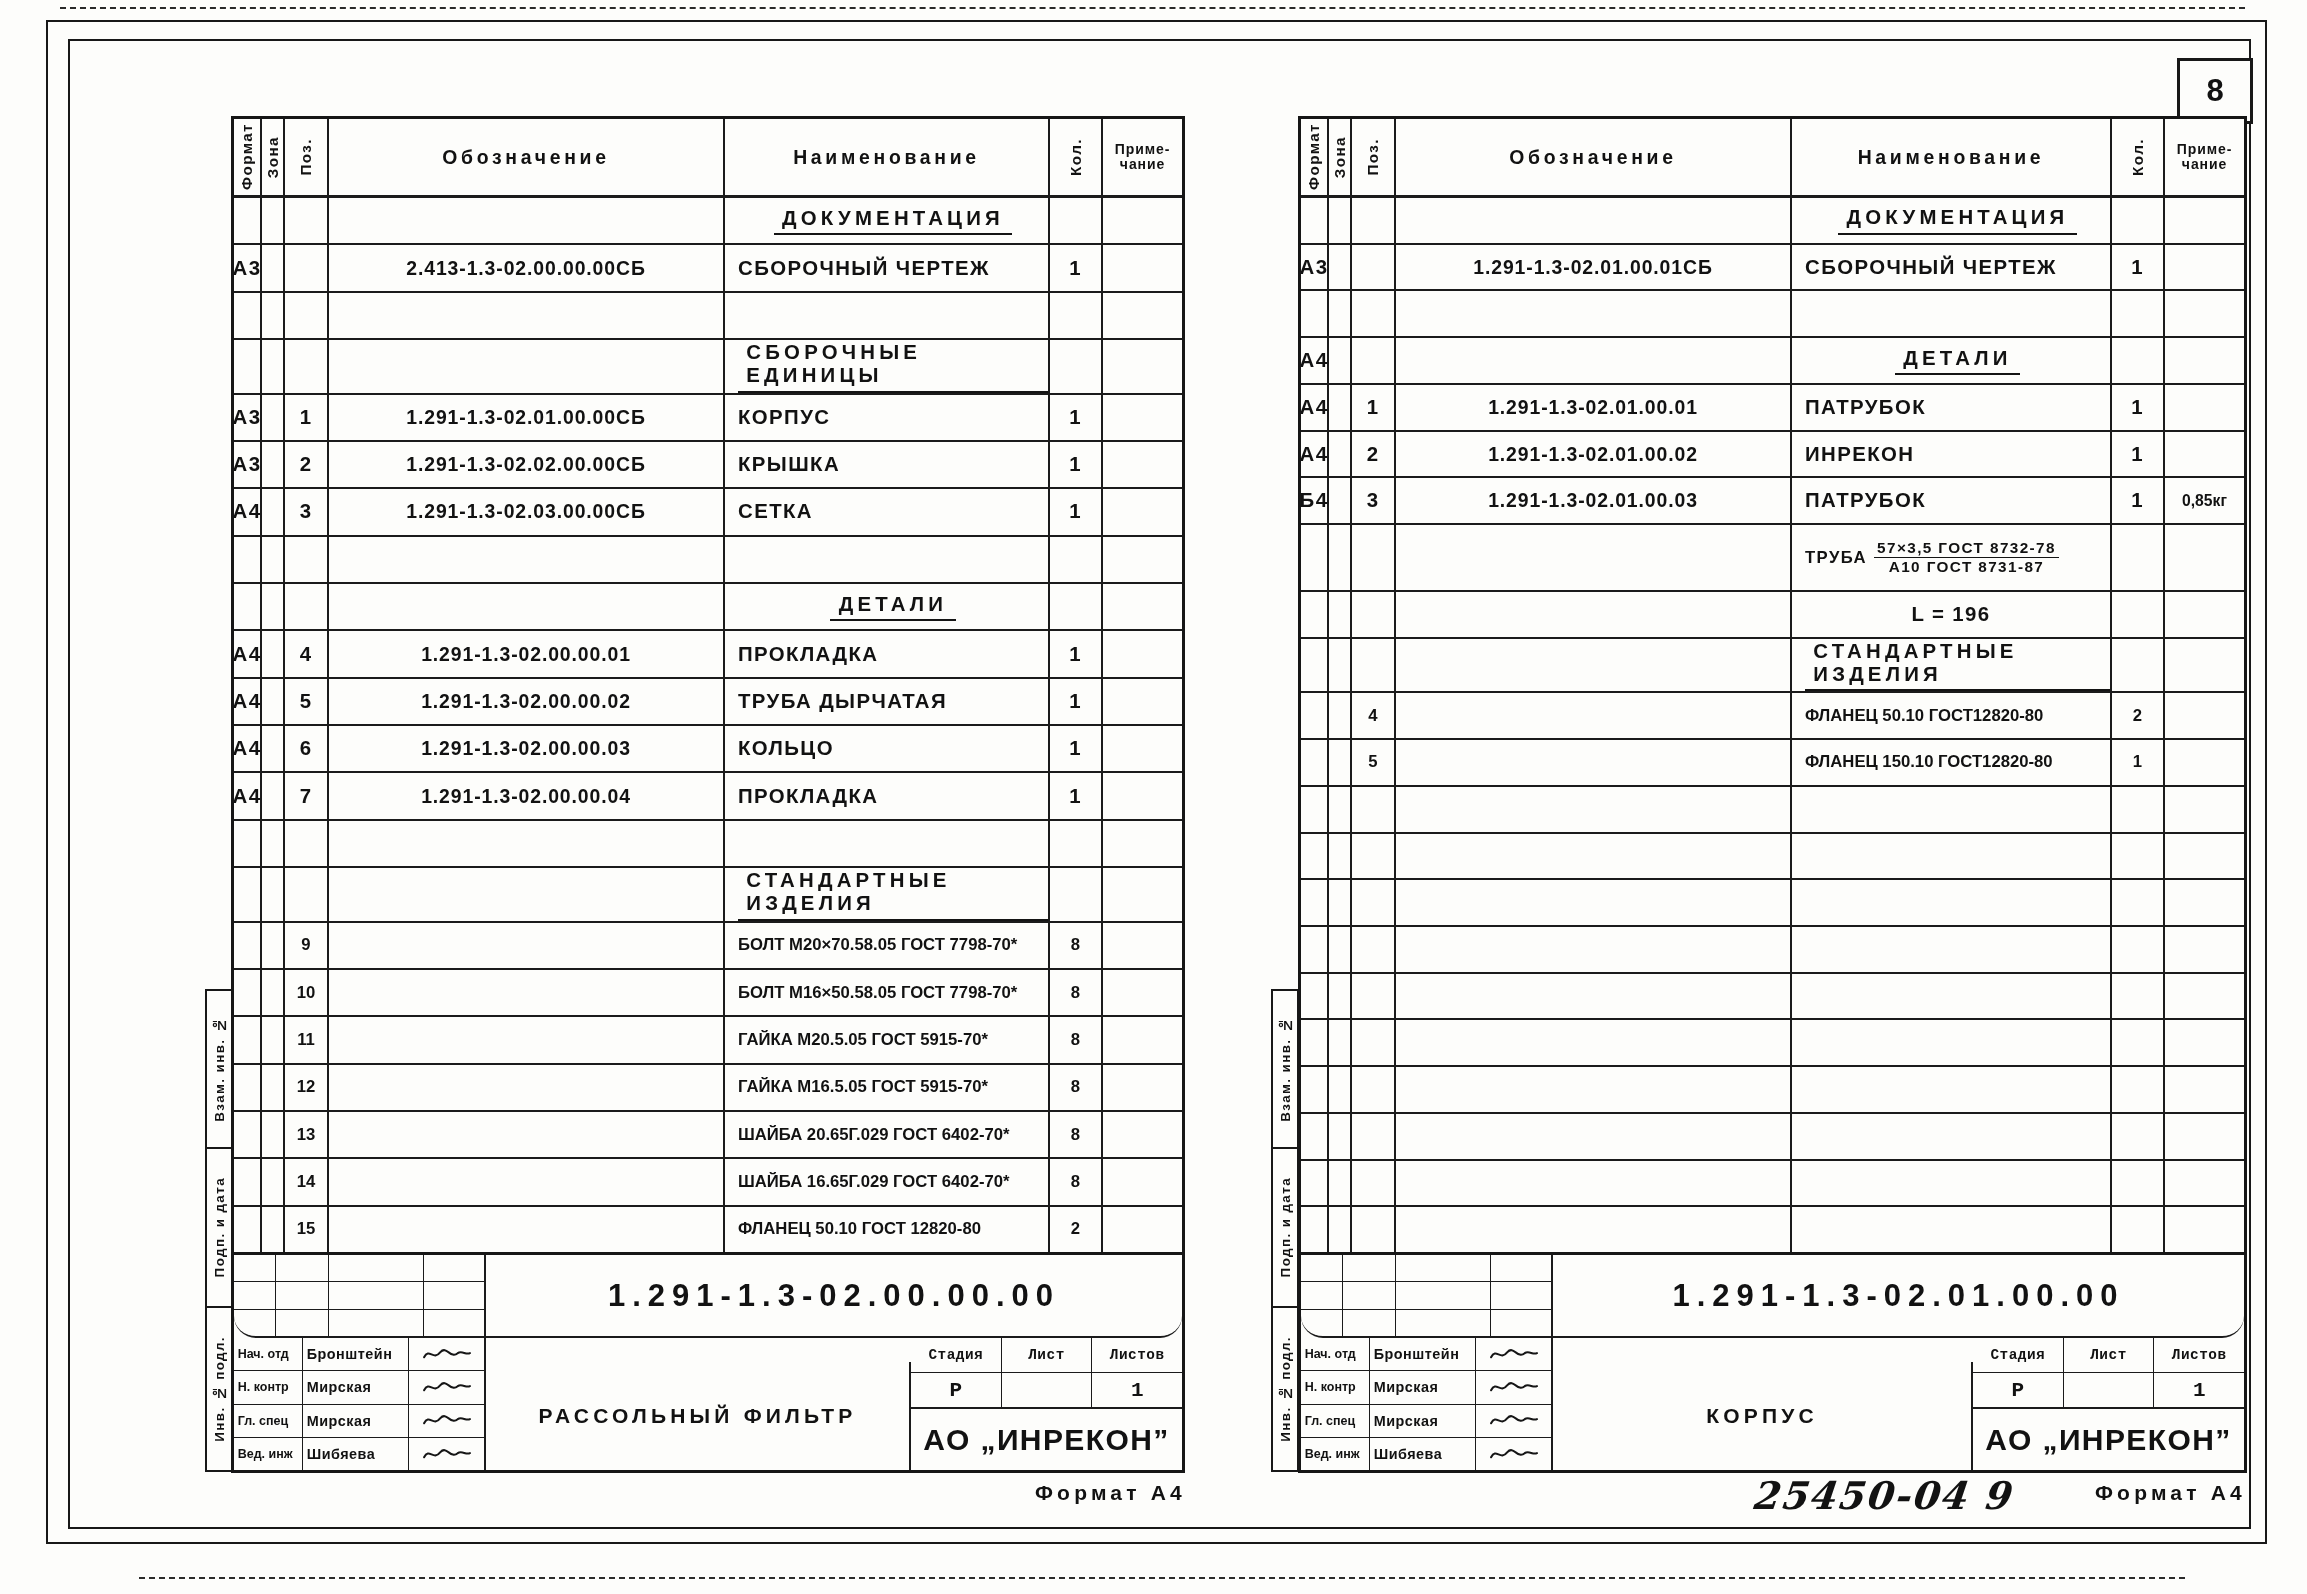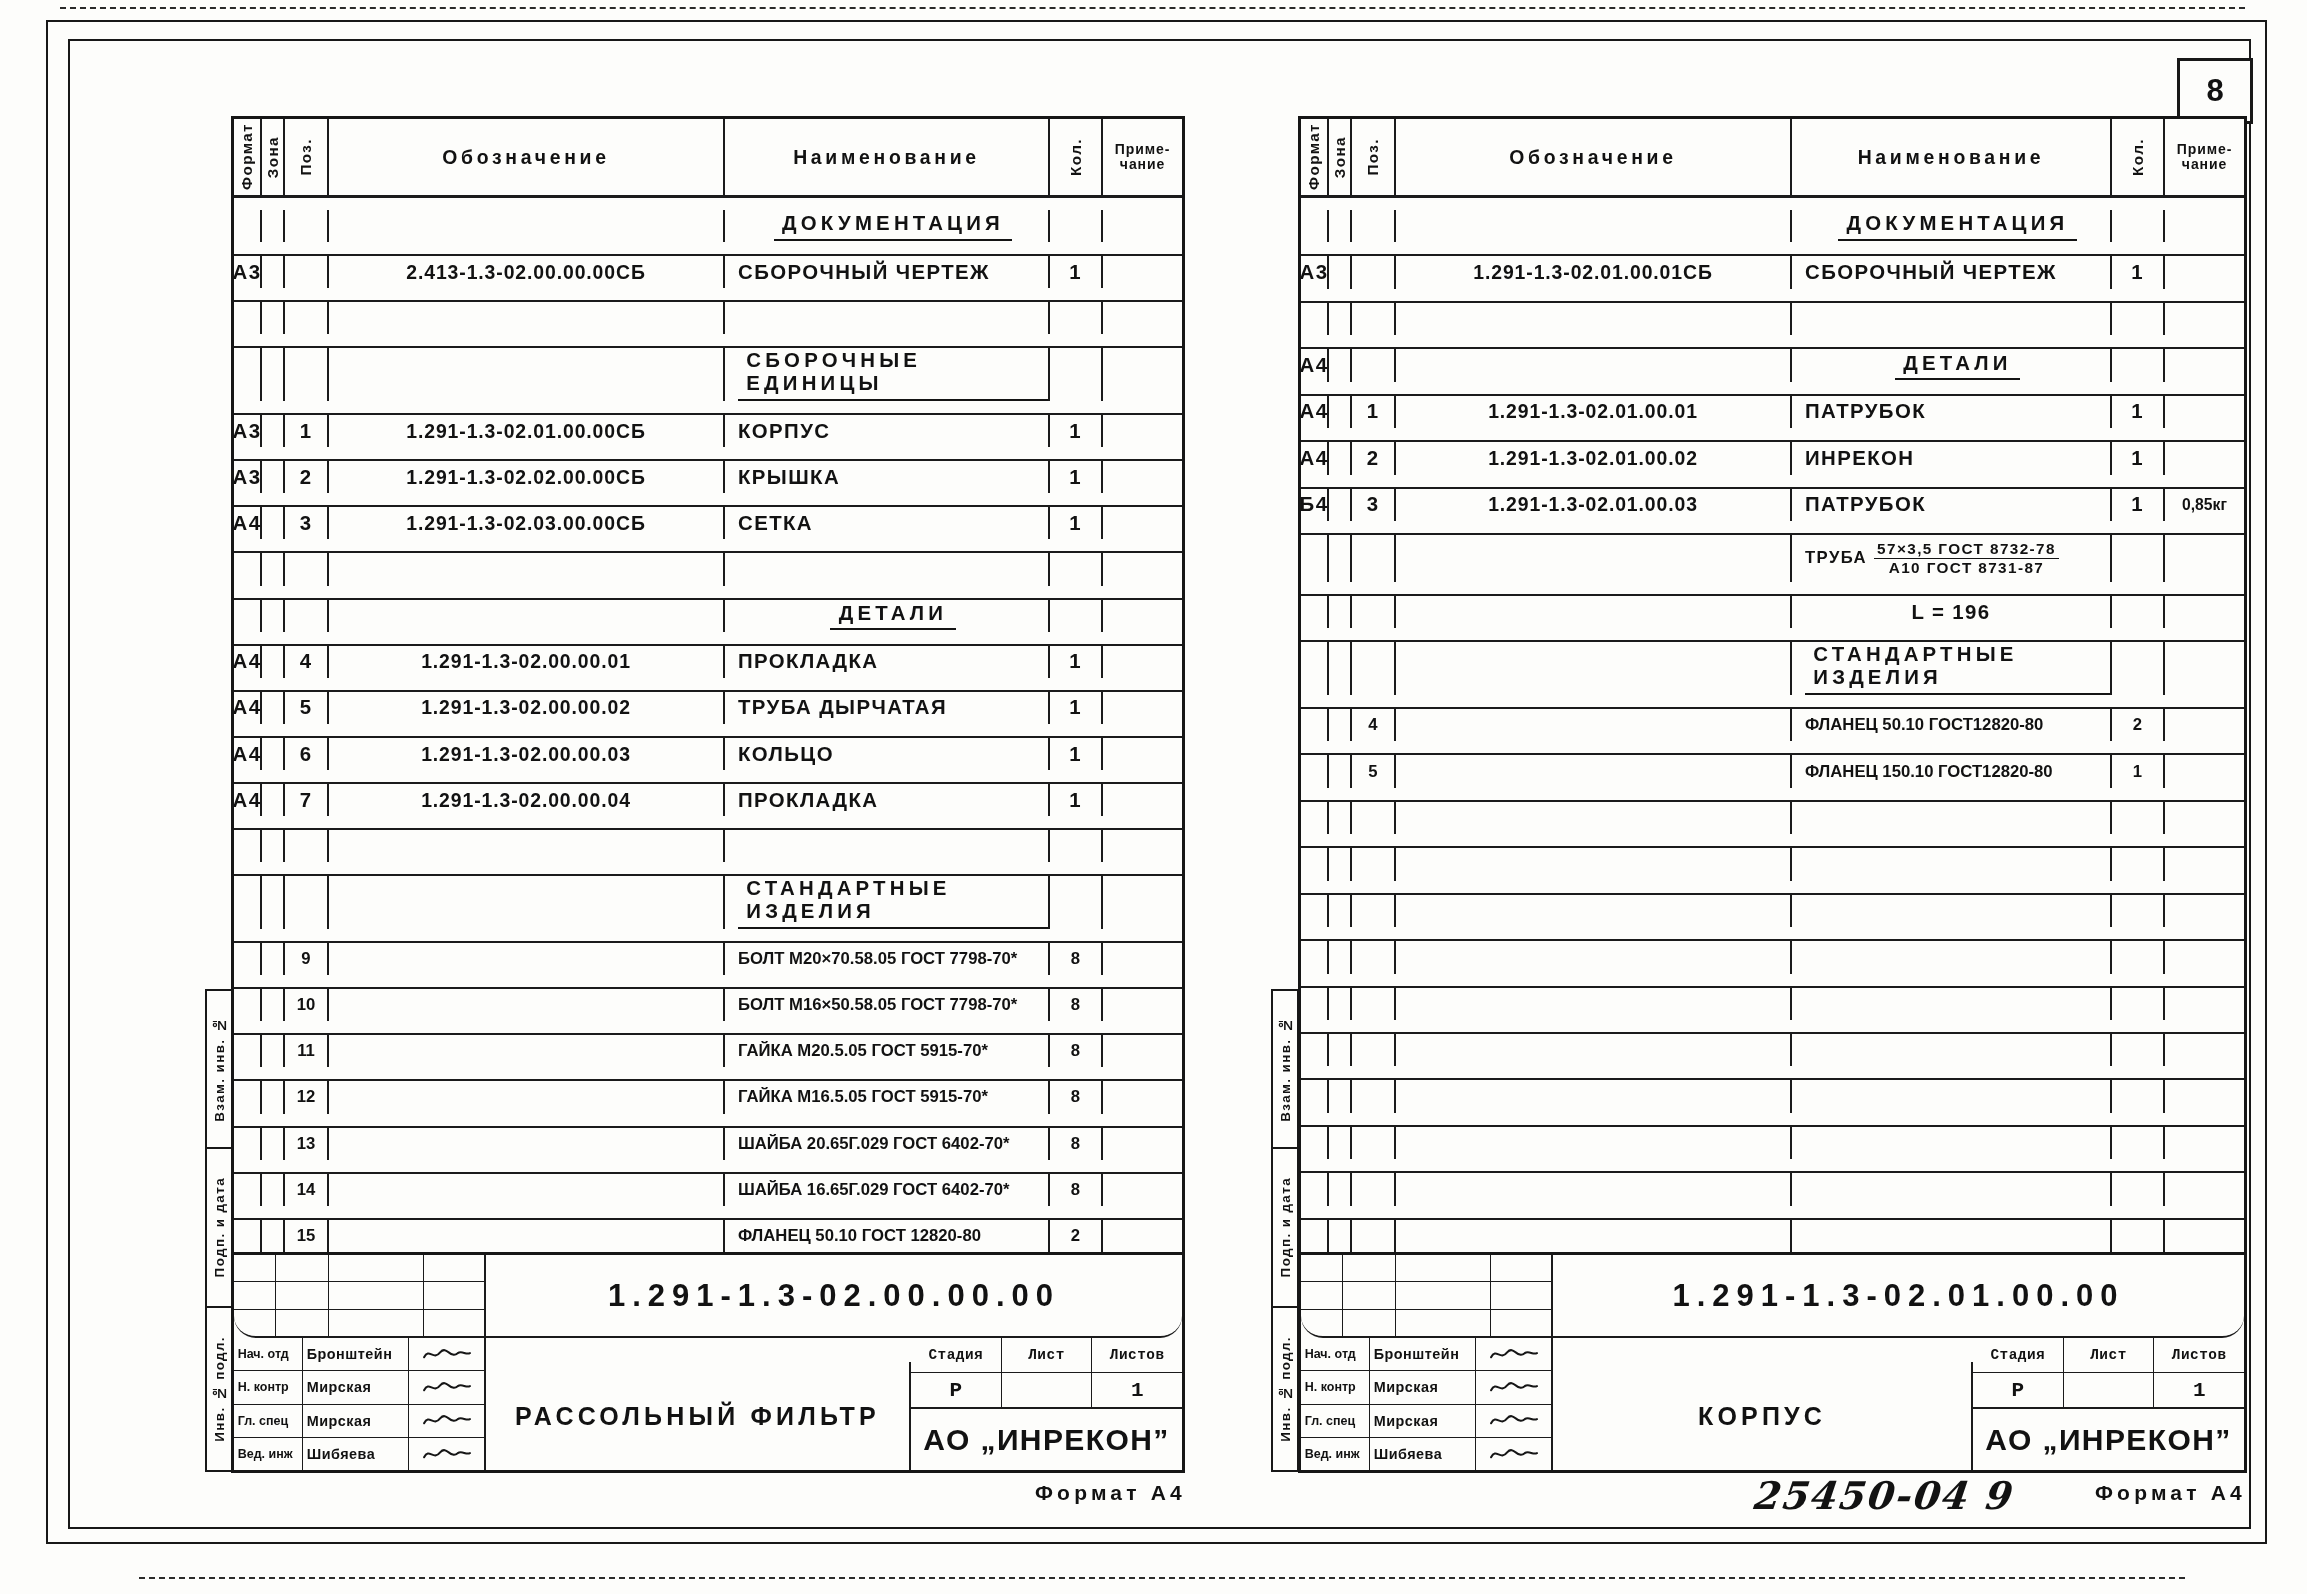--- a/index.html
+++ b/index.html
@@ -21,21 +21,21 @@
   .cell:last-child{border-right:none;}
   .c-fmt{width:28px;}.c-zone{width:23px;}.c-pos{width:44px;}.c-des{width:396px;}
   .c-name{flex:1;}.c-qty{width:53px;}.c-note{width:79px;}
 
   .spec-header{height:76px;display:flex;border-bottom:3.2px solid #1b1b1b;font-weight:bold;}
   .v-text{writing-mode:vertical-rl;transform:rotate(180deg);font-size:15.3px;letter-spacing:1.4px;white-space:nowrap;}
   .h-col{font-size:19.4px;letter-spacing:3.7px;}
   .note-head{flex-direction:column;font-size:14px;line-height:1.1;letter-spacing:0.9px;}
 
   .spec-body{flex:1;display:flex;flex-direction:column;}
-  .srow{flex:1;display:flex;font-weight:bold;margin-top:12px;}
+  .srow{flex:1;display:flex;font-weight:bold;}
   .srow + .srow{border-top:2.3px solid #1b1b1b;}
   .srow .cell{font-size:20.4px;letter-spacing:1.4px;}
   .srow .name-cell{justify-content:flex-start;padding-left:13px;}
   .srow .c-des{font-size:19.4px;letter-spacing:0.9px;}
   .srow-small .cell{font-size:16.7px;letter-spacing:0px;}
   .srow-tall{flex:1.45;}
   .section-title{margin:0 auto;border-bottom:2.3px solid #141414;padding:0.9px 8.3px 3.7px;letter-spacing:4.2px;font-size:20.4px;}
   .center-cell{justify-content:center !important;padding-left:0 !important;}
   .frac{display:inline-flex;flex-direction:column;margin-left:7.4px;font-size:15.3px;line-height:1.2;text-align:center;}
   .frac-top{border-bottom:1.9px solid #141414;padding:0 2.8px;}
@@ -53,21 +53,21 @@
   .tb-bottom{flex:1;display:flex;}
   .tb-signers{width:250px;border-right:2.8px solid #1b1b1b;display:flex;flex-direction:column;}
   .sign-row{flex:1;display:flex;}
   .sign-row + .sign-row{border-top:1.9px solid #1b1b1b;}
   .sign-role{width:69px;border-right:1.9px solid #1b1b1b;font-size:12.5px;font-weight:bold;display:flex;align-items:center;
              padding-left:3.7px;letter-spacing:0;box-sizing:border-box;}
   .sign-name{width:106px;border-right:1.9px solid #1b1b1b;font-size:14.4px;font-weight:bold;display:flex;align-items:center;
              padding-left:3.7px;letter-spacing:0.5px;box-sizing:border-box;}
   .sign-sig{flex:1;display:flex;align-items:center;justify-content:center;}
   .tb-title{flex:1;display:flex;align-items:center;justify-content:center;border-right:2.8px solid #1b1b1b;
-            font-size:25px;font-weight:bold;letter-spacing:4.2px;text-align:left;margin-top:24px;}
+            font-size:21px;font-weight:bold;letter-spacing:4.2px;text-align:left;margin-top:24px;}
   .tb-right{width:271px;display:flex;flex-direction:column;}
   .slt{height:69px;display:flex;flex-direction:column;border-bottom:2.3px solid #1b1b1b;font-family:Liberation Mono, monospace;}
   .slt-row{flex:1;display:flex;}
   .slt-row + .slt-row{border-top:1.9px solid #1b1b1b;}
   .slt-cell{flex:1;border-right:1.9px solid #1b1b1b;display:flex;align-items:center;justify-content:center;
             font-weight:bold;box-sizing:border-box;}
   .slt-cell:last-child{border-right:none;}
   .slt-head .slt-cell{font-size:14.4px;letter-spacing:0.5px;}
   .slt-vals .slt-cell{font-size:21px;}
   .tb-org{flex:1;display:flex;align-items:center;justify-content:center;font-size:30px;font-weight:bold;letter-spacing:1.4px;}

